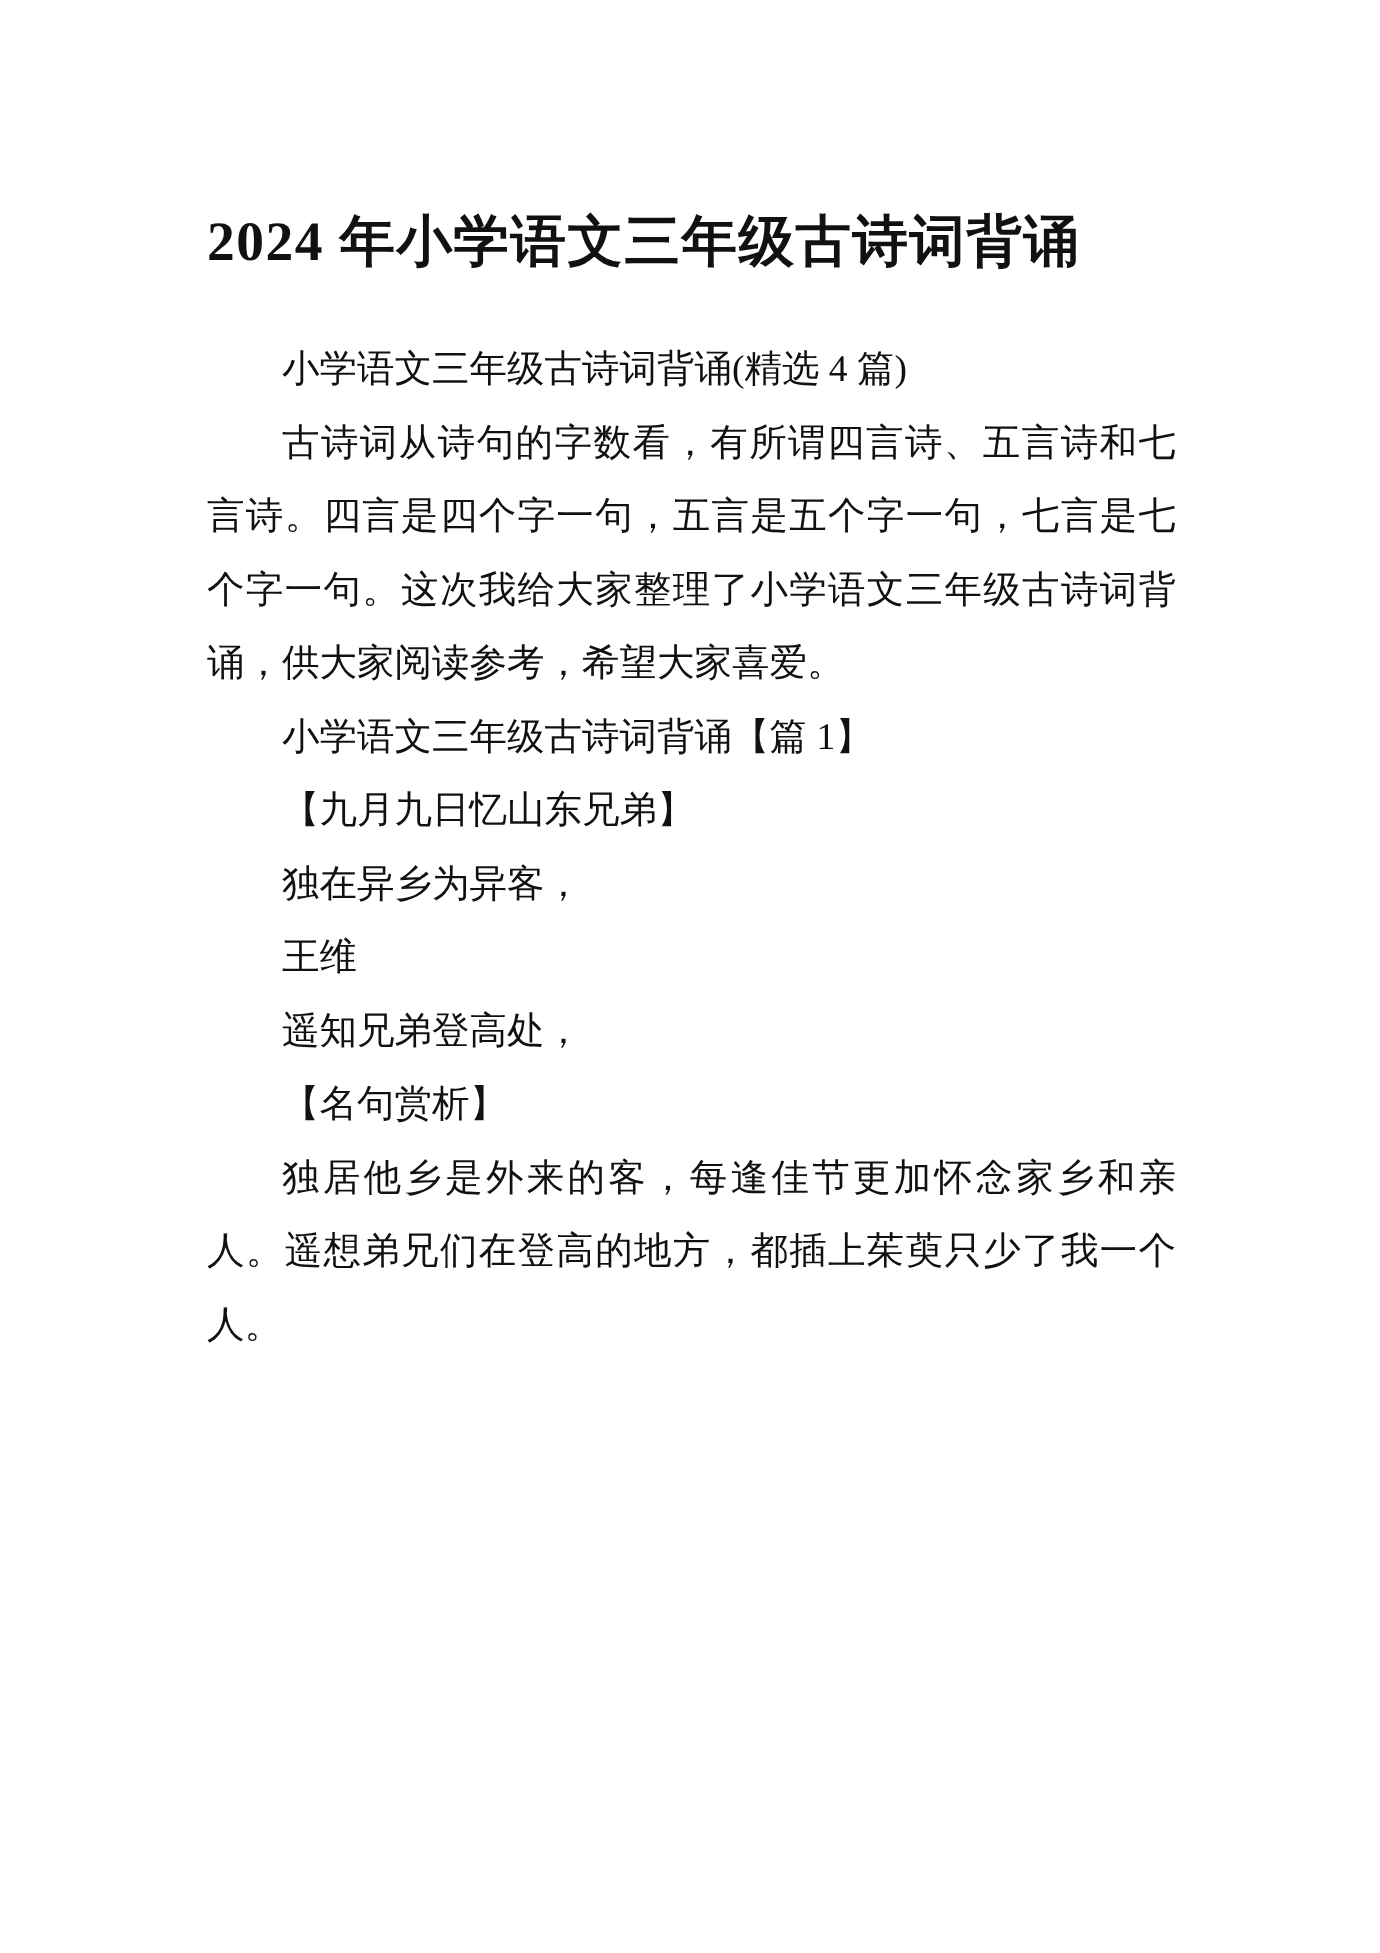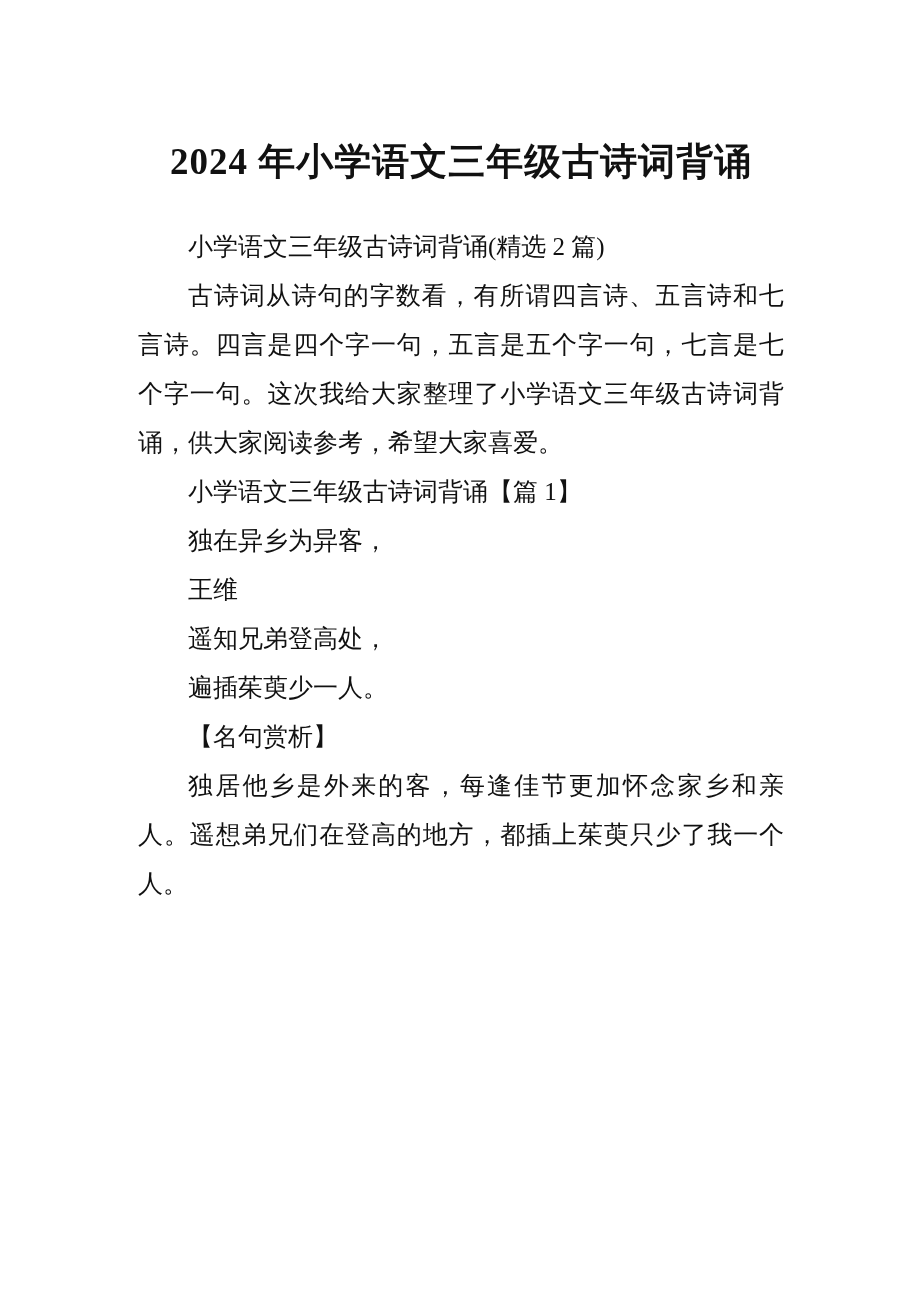--- a/index.html
+++ b/index.html
@@ -15,43 +15,43 @@
     overflow: hidden;
     font-family: "Liberation Serif", "DejaVu Serif", serif;
     color: #111111;
     box-sizing: border-box;
     padding: 136px 136px 0 138px;
   }
   .doc-title {
     font-size: 37px;
     font-weight: bold;
     line-height: 52px;
-    text-align: center;
+    text-align: left;
     margin: 0 0 34px 0;
     letter-spacing: 1px;
   }
   .doc-body p {
     font-size: 25px;
     line-height: 49px;
     margin: 0;
     text-indent: 2em;
     text-align: justify;
     word-break: break-all;
   }
 </style>
 </head>
 <body>
 
 <div class="page">
   <h1 class="doc-title">2024 年小学语文三年级古诗词背诵</h1>
 
   <div class="doc-body">
-    <p>小学语文三年级古诗词背诵(精选 2 篇)</p>
+    <p>小学语文三年级古诗词背诵(精选 4 篇)</p>
     <p>古诗词从诗句的字数看，有所谓四言诗、五言诗和七言诗。四言是四个字一句，五言是五个字一句，七言是七个字一句。这次我给大家整理了小学语文三年级古诗词背诵，供大家阅读参考，希望大家喜爱。</p>
     <p>小学语文三年级古诗词背诵【篇 1】</p>
+    <p>【九月九日忆山东兄弟】</p>
     <p>独在异乡为异客，</p>
     <p>王维</p>
     <p>遥知兄弟登高处，</p>
-    <p>遍插茱萸少一人。</p>
     <p>【名句赏析】</p>
     <p>独居他乡是外来的客，每逢佳节更加怀念家乡和亲人。遥想弟兄们在登高的地方，都插上茱萸只少了我一个人。</p>
   </div>
 </div>
 
 </body></html>

